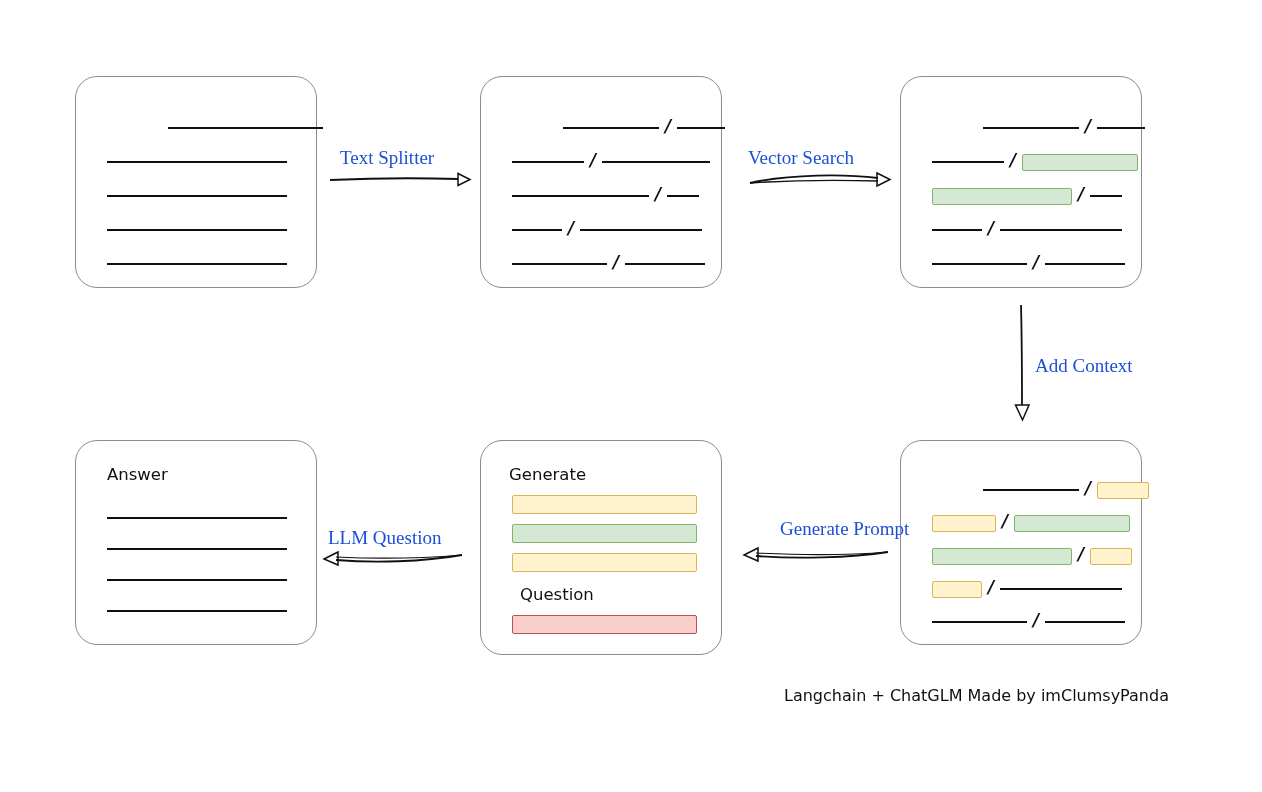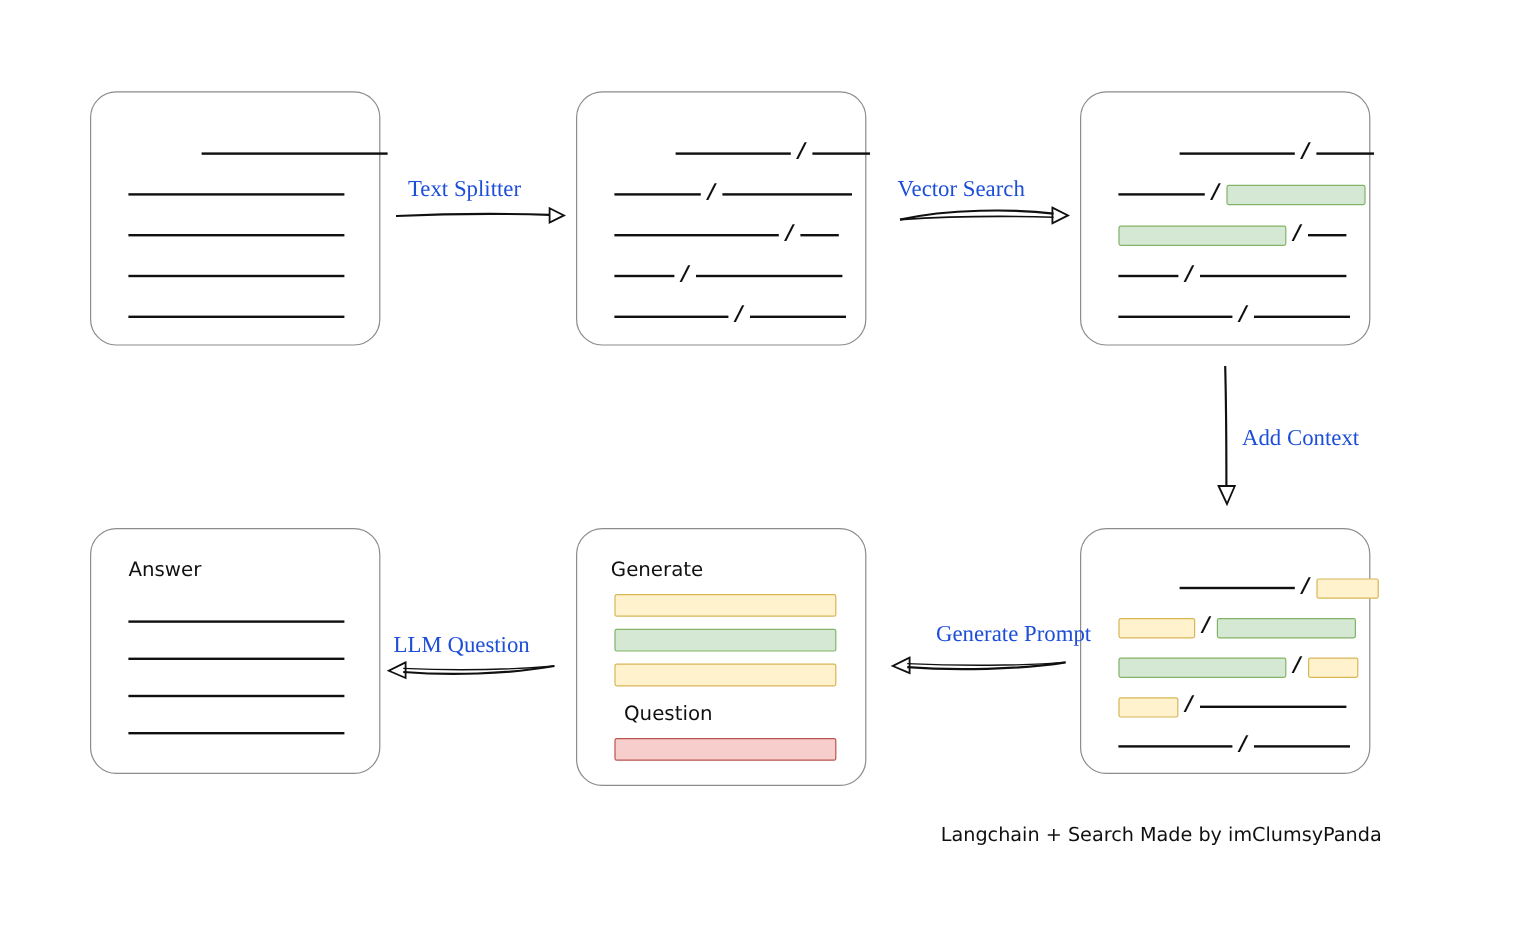--- a/index.html
+++ b/index.html
@@ -325,15 +325,15 @@
     <path d="M18 2 L 4 9 L 18 15 Z" stroke="#101010" stroke-width="1.5" fill="none"></path>
   </svg>
 
   <div class="arrow-label" style="left:328px;top:527px;">LLM Question</div>
   <svg class="arrow" style="left:322px;top:550px;width:140px;height:18px;" viewBox="0 0 140 18">
     <path d="M140 5 C 100 12, 52 13, 14 10" stroke="#101010" stroke-width="1.8" fill="none"></path>
     <path d="M140 5 C 104 8, 56 9, 14 7" stroke="#101010" stroke-width="1.2" fill="none"></path>
     <path d="M16 2 L 2 9 L 16 15 Z" stroke="#101010" stroke-width="1.5" fill="none"></path>
   </svg>
 
-  <div class="footer" style="left:784px;top:686px;">Langchain + Search Made by imClumsyPanda</div>
+  <div class="footer" style="left:784px;top:686px;">Langchain + ChatGLM Made by imClumsyPanda</div>
 
 </div>
 
 </body></html>

